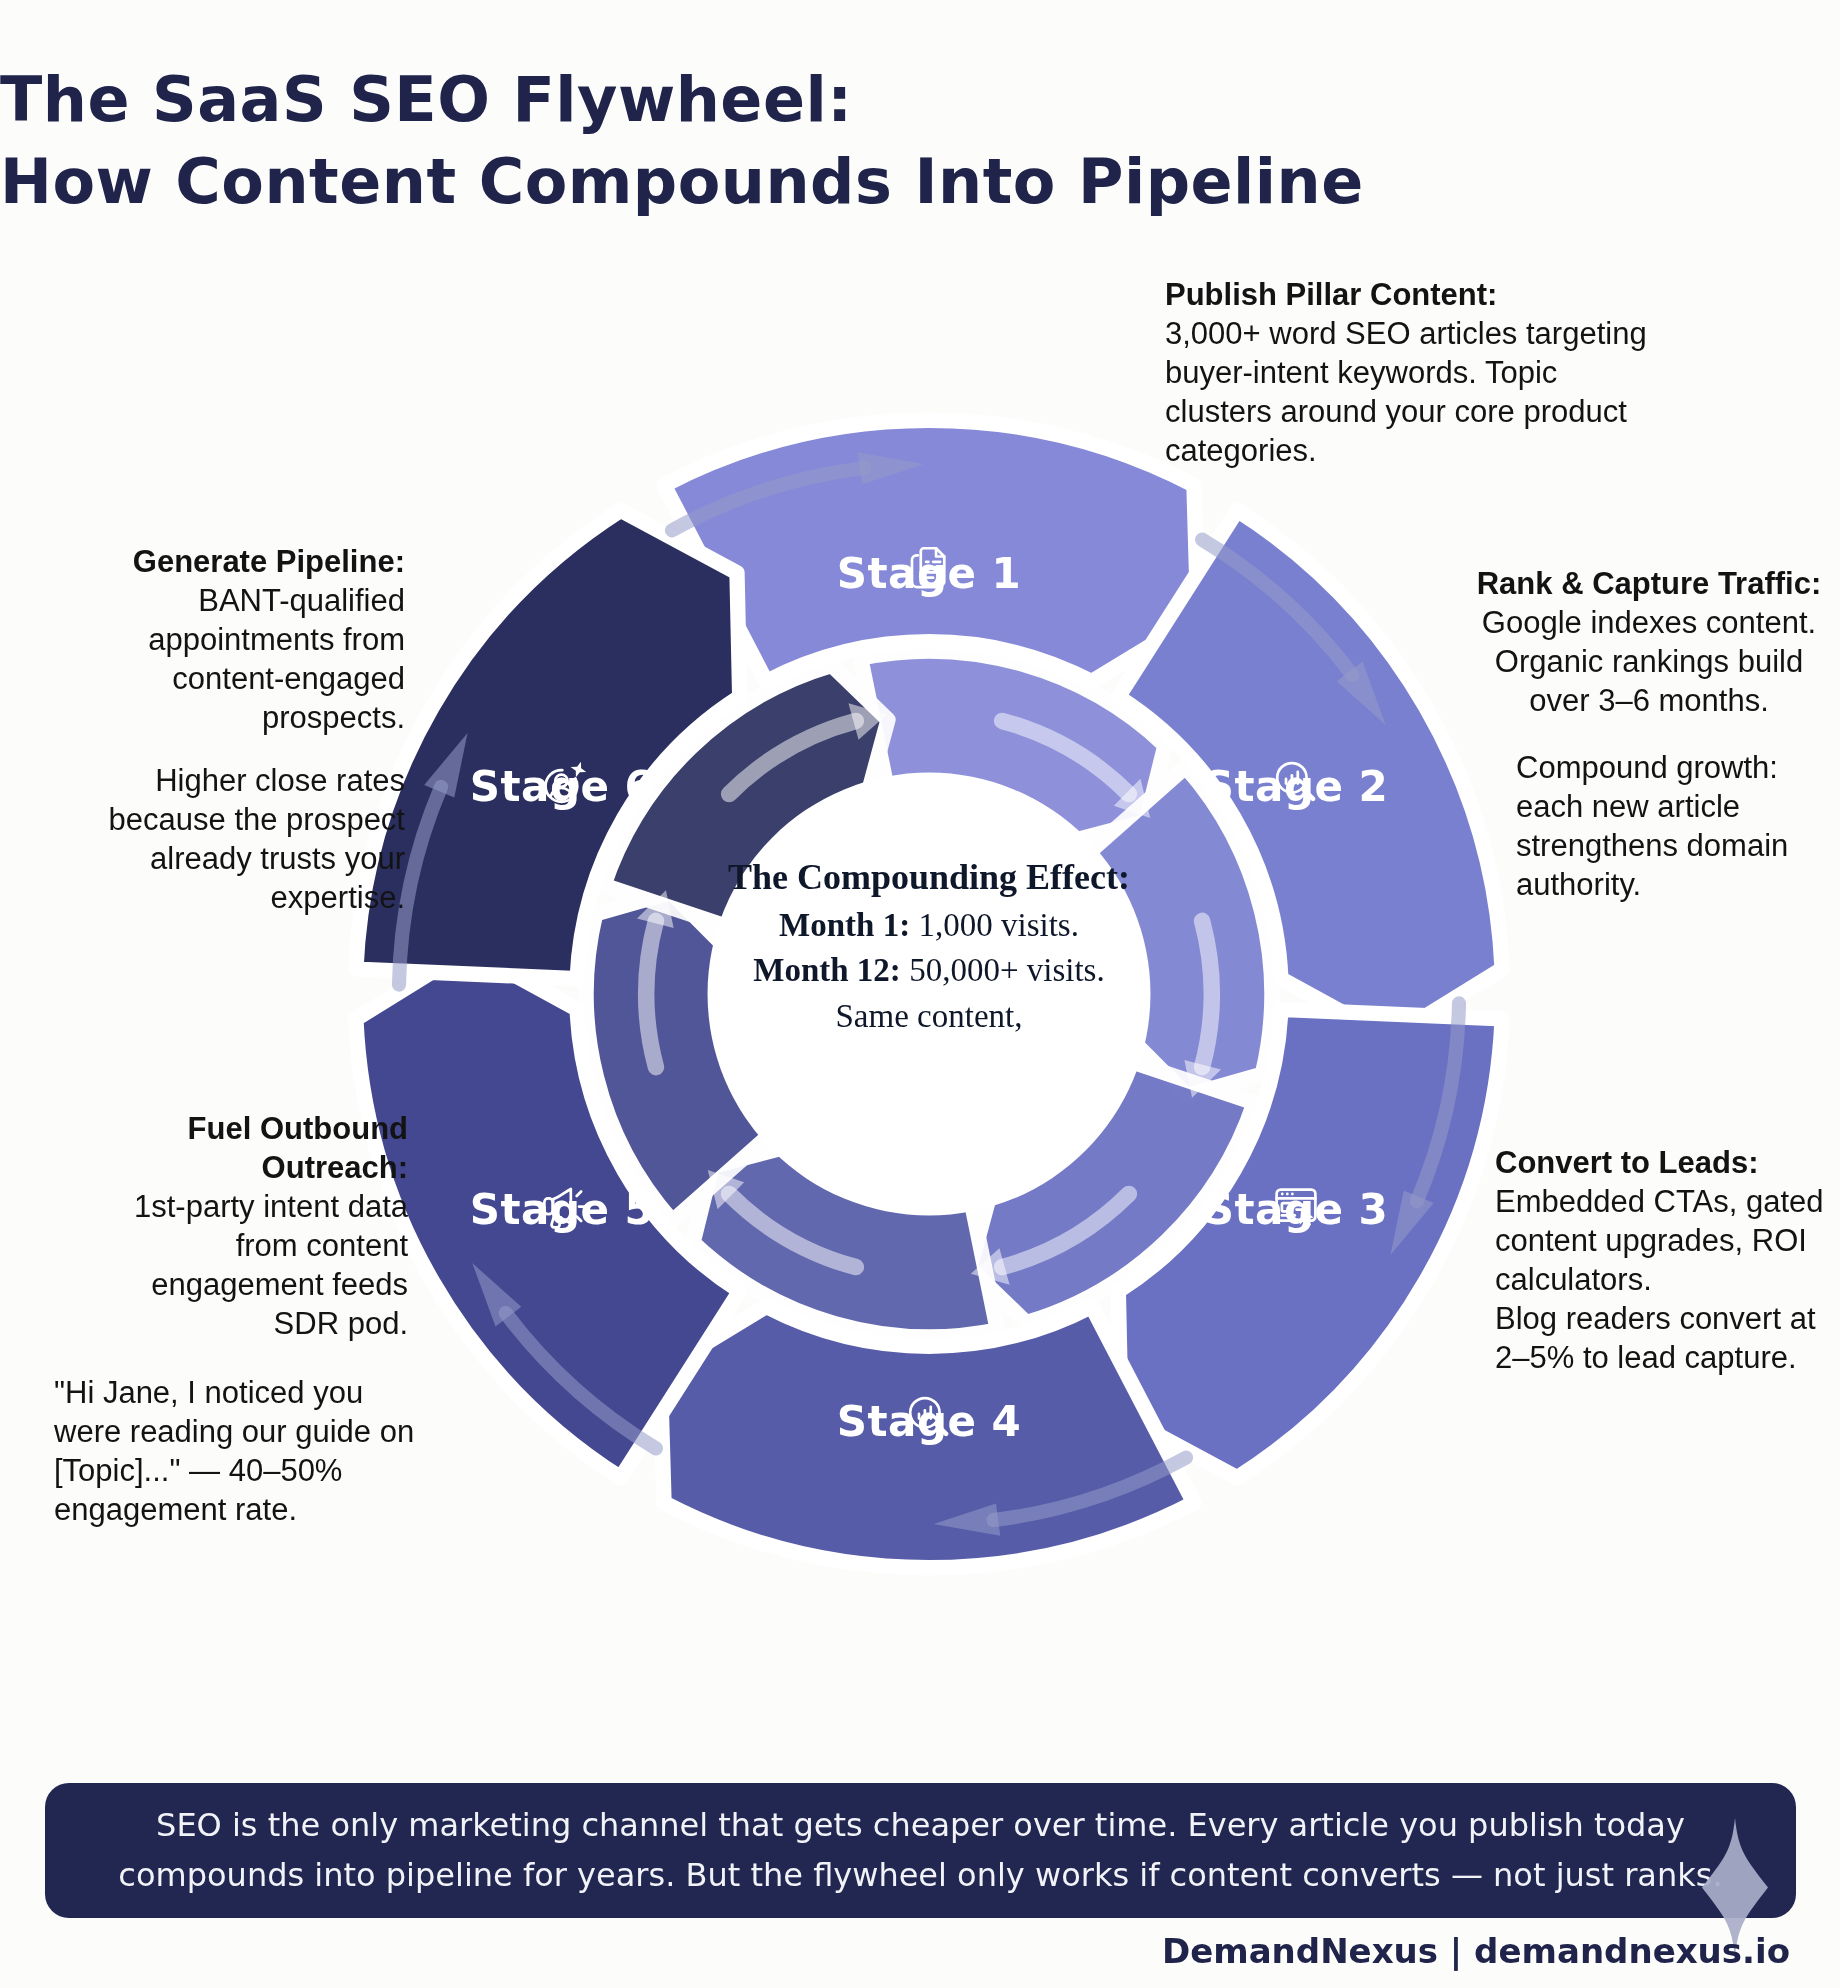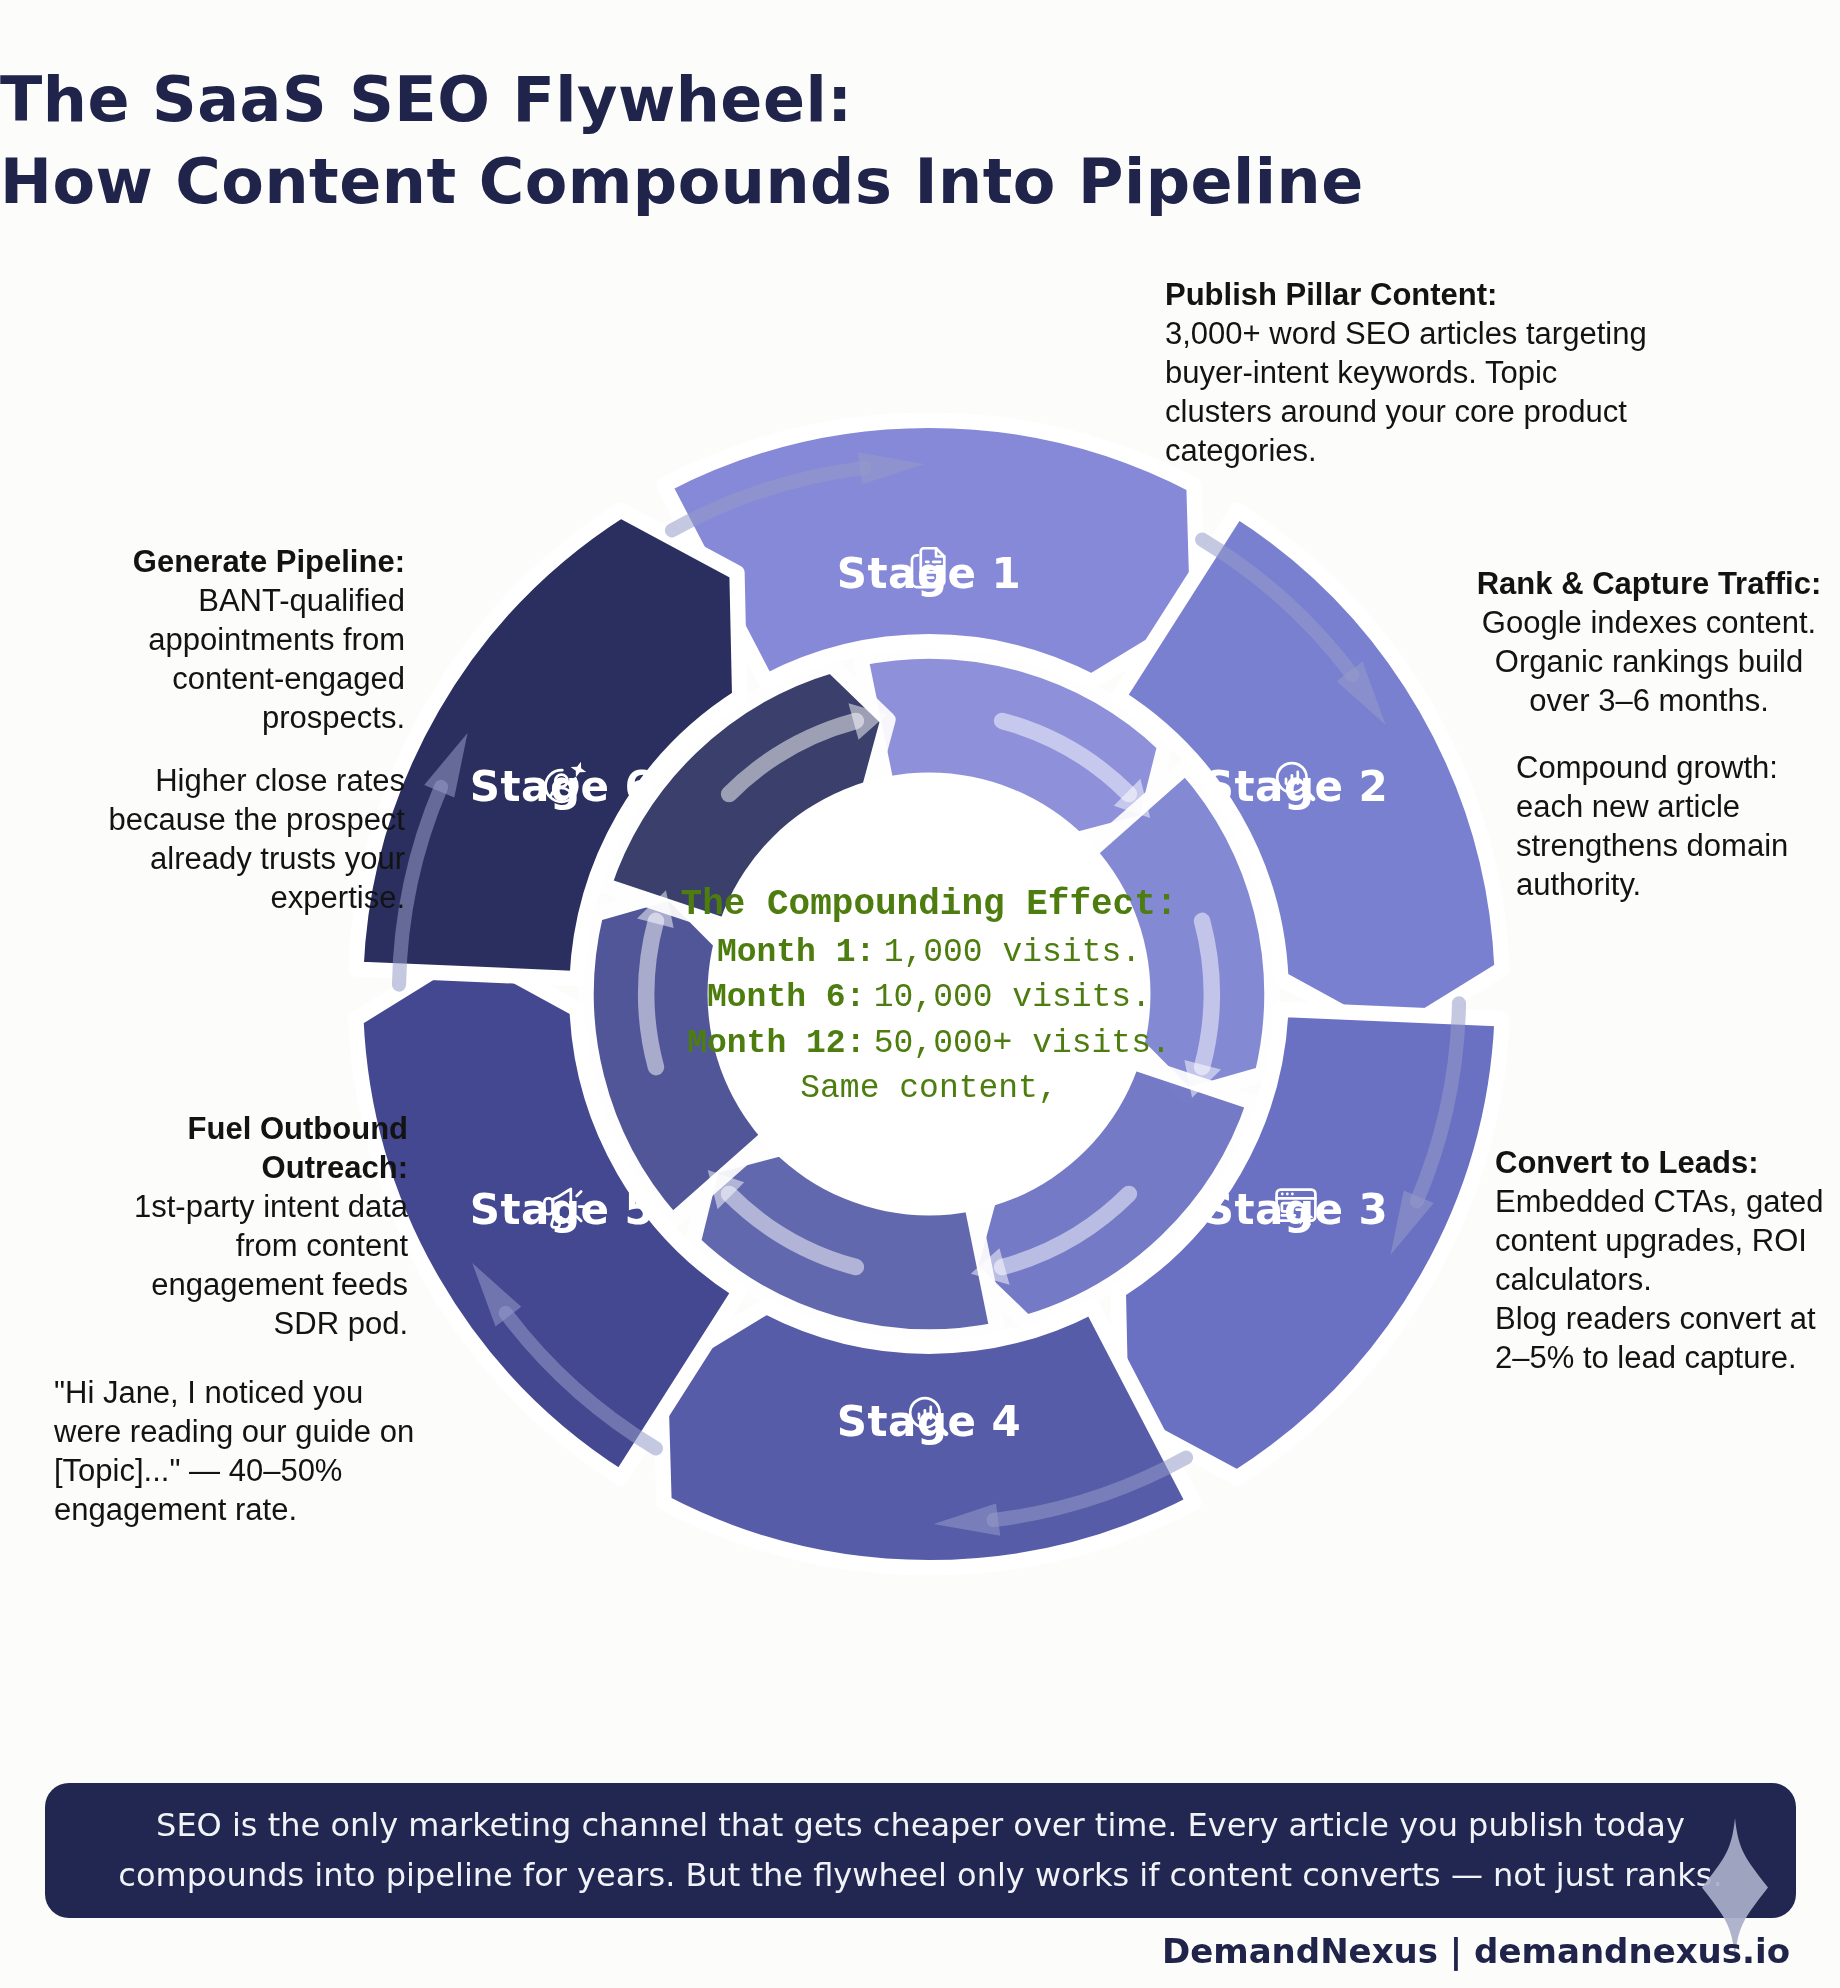--- a/index.html
+++ b/index.html
@@ -21,23 +21,23 @@
   .stage-unit{position:absolute;display:flex;flex-direction:column;align-items:center;
               transform:translate(-50%,-50%);gap:7.4px;}
   .su1{left:589px;top:165px;} .su2{left:956px;top:378px;} .su3{left:956px;top:801px;}
   .su4{left:589px;top:1013px;} .su5{left:222px;top:801px;align-items:center;} .su6{left:222px;top:378px;}
   .icon-svg{width:63px;height:63px;stroke:#fff;stroke-width:2.3;fill:none;
             stroke-linecap:round;stroke-linejoin:round;display:block;}
   .stage-label{color:#fff;font-weight:bold;font-size:42px;letter-spacing:0.5px;
                font-family:"DejaVu Sans",sans-serif;white-space:nowrap;}
 
   
-  .center-text{position:absolute;left:929px;top:996px;transform:translate(-50%,-50%);
-               width:594px;text-align:center;color:#4d7c0f;
-               font-family:Liberation Mono, monospace;font-size:33px;line-height:1.38;}
+  .center-text{position:absolute;left:929px;top:946px;transform:translate(-50%,-50%);
+               width:594px;text-align:center;color:#0f172a;
+               font-family:Liberation Serif, serif;font-size:33px;line-height:1.38;}
   .center-text .c-head{font-weight:bold;font-size:36px;}
   .center-text b{font-weight:bold;}
   .center-text .c-val{margin-left:8.3px;}
 
   
   .ann{position:absolute;color:var(--ink);font-family:"Liberation Sans",sans-serif;
        font-size:31px;line-height:1.26;}
   .ann-h{font-weight:bold;}
   .ann-publish{left:1165px;top:275px;width:501px;text-align:left;}
   .ann-rank{left:1473px;top:564px;width:352px;text-align:center;}
@@ -195,21 +195,20 @@
           <path transform="rotate(18 38 12.5)" d="M38 5.5 l1.8 5.2 5.2 1.8 -5.2 1.8 -1.8 5.2 -1.8 -5.2 -5.2 -1.8 5.2 -1.8 Z" fill="#fff" stroke="none"></path>
         </svg>
       </span>
       <div class="stage-label">Stage 6</div>
     </div>
   </div>
 
   <div class="center-text">
     <div class="c-head">The Compounding Effect:</div>
     <div><b>Month 1:</b><span class="c-val">1,000 visits.</span></div>
-    <div><b>Month 6:</b><span class="c-val">10,000 visits.</span></div>
     <div><b>Month 12:</b><span class="c-val">50,000+ visits.</span></div>
     <div>Same content,</div>
   </div>
 
   <div class="ann ann-publish">
     <div class="ann-h">Publish Pillar Content:</div>
     <div class="ann-b">3,000+ word SEO articles targeting buyer-intent keywords. Topic clusters around your core product categories.</div>
   </div>
 
   <div class="ann ann-rank">

